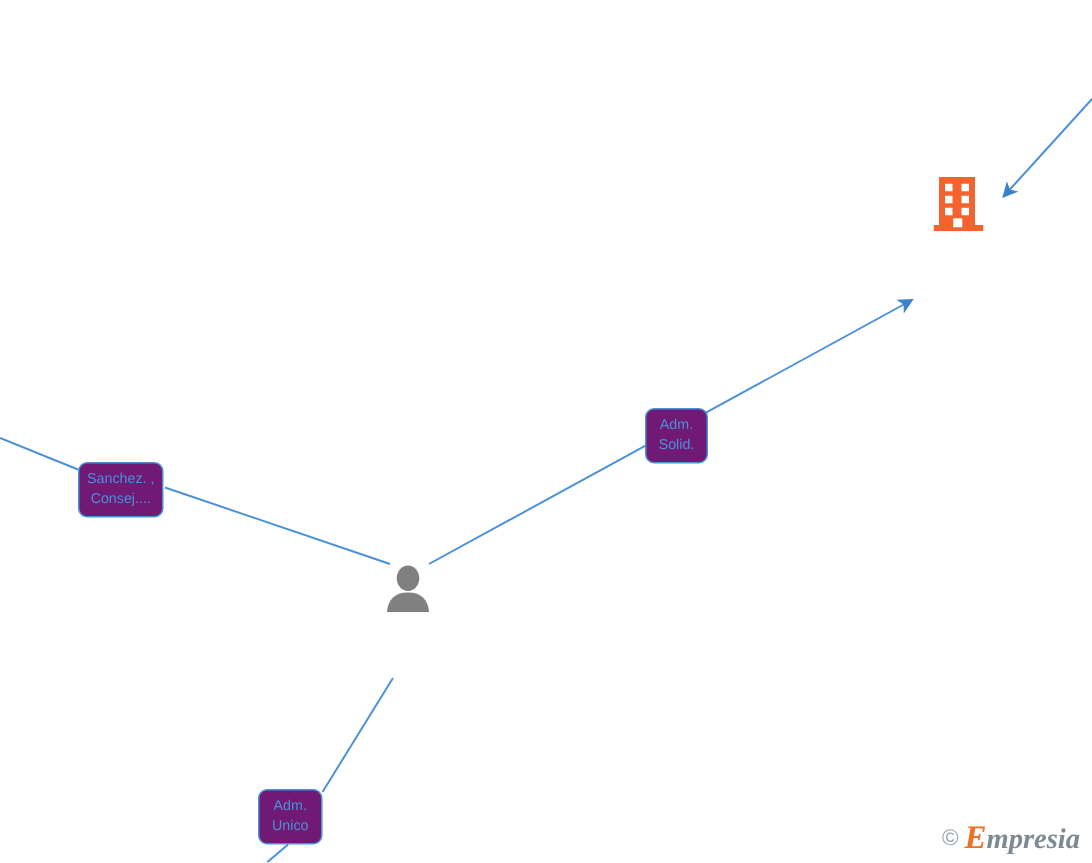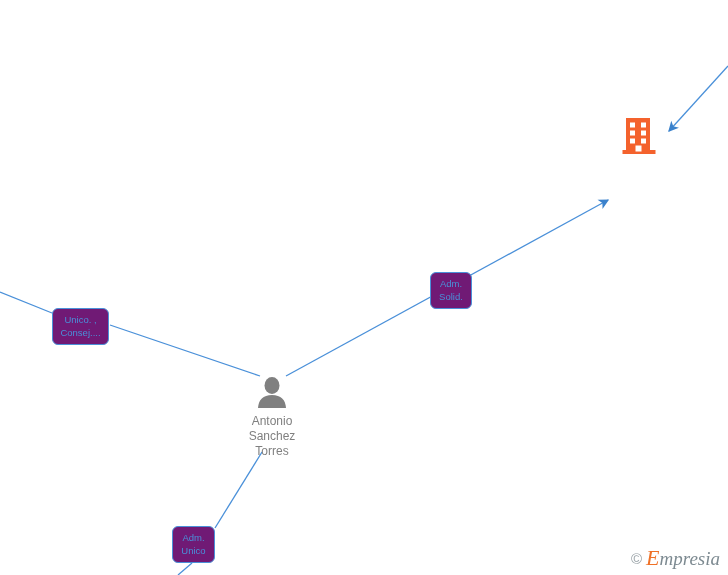--- a/index.html
+++ b/index.html
@@ -118,20 +118,21 @@
     font-size: 15px;
     color: #9aa3a8;
     line-height: 1;
   }
   .wm-brand {
     font-family: "Liberation Serif", serif;
     font-style: italic;
     font-size: 19px;
     line-height: 1;
     color: #7d8a91;
+    font-weight: bold;
   }
   .wm-brand .wm-initial {
     color: #ef7127;
     font-size: 22px;
   }
 </style>
 </head>
 <body>
 
 <div id="canvas">
@@ -166,29 +167,26 @@
       <rect x="19" y="21.5" width="5" height="5" fill="#ffffff"></rect>
       <rect x="13.5" y="28.5" width="6" height="6" fill="#ffffff"></rect>
     </svg>
   </div>
 
   <div class="node person-node">
     <svg class="person-icon" viewBox="0 0 34 32" xmlns="http://www.w3.org/2000/svg">
       <ellipse cx="17" cy="9.5" rx="7.5" ry="8.5" fill="#808080"></ellipse>
       <path d="M17 19 C8 19 3.5 24 3 32 L31 32 C30.5 24 26 19 17 19 Z" fill="#808080"></path>
     </svg>
-    <div class="person-label">Antonio
-Sanchez
-Torres</div>
   </div>
 
   <div class="edge-label label-adm-solid">Adm.
 Solid.</div>
 
-  <div class="edge-label label-consej">Unico. ,
+  <div class="edge-label label-consej">Sanchez. ,
 Consej....</div>
 
   <div class="edge-label label-adm-unico">Adm.
 Unico</div>
 
   <div class="watermark">
     <span class="wm-copy">©</span>
     <span class="wm-brand"><span class="wm-initial">E</span><span>mpresia</span></span>
   </div>
 

